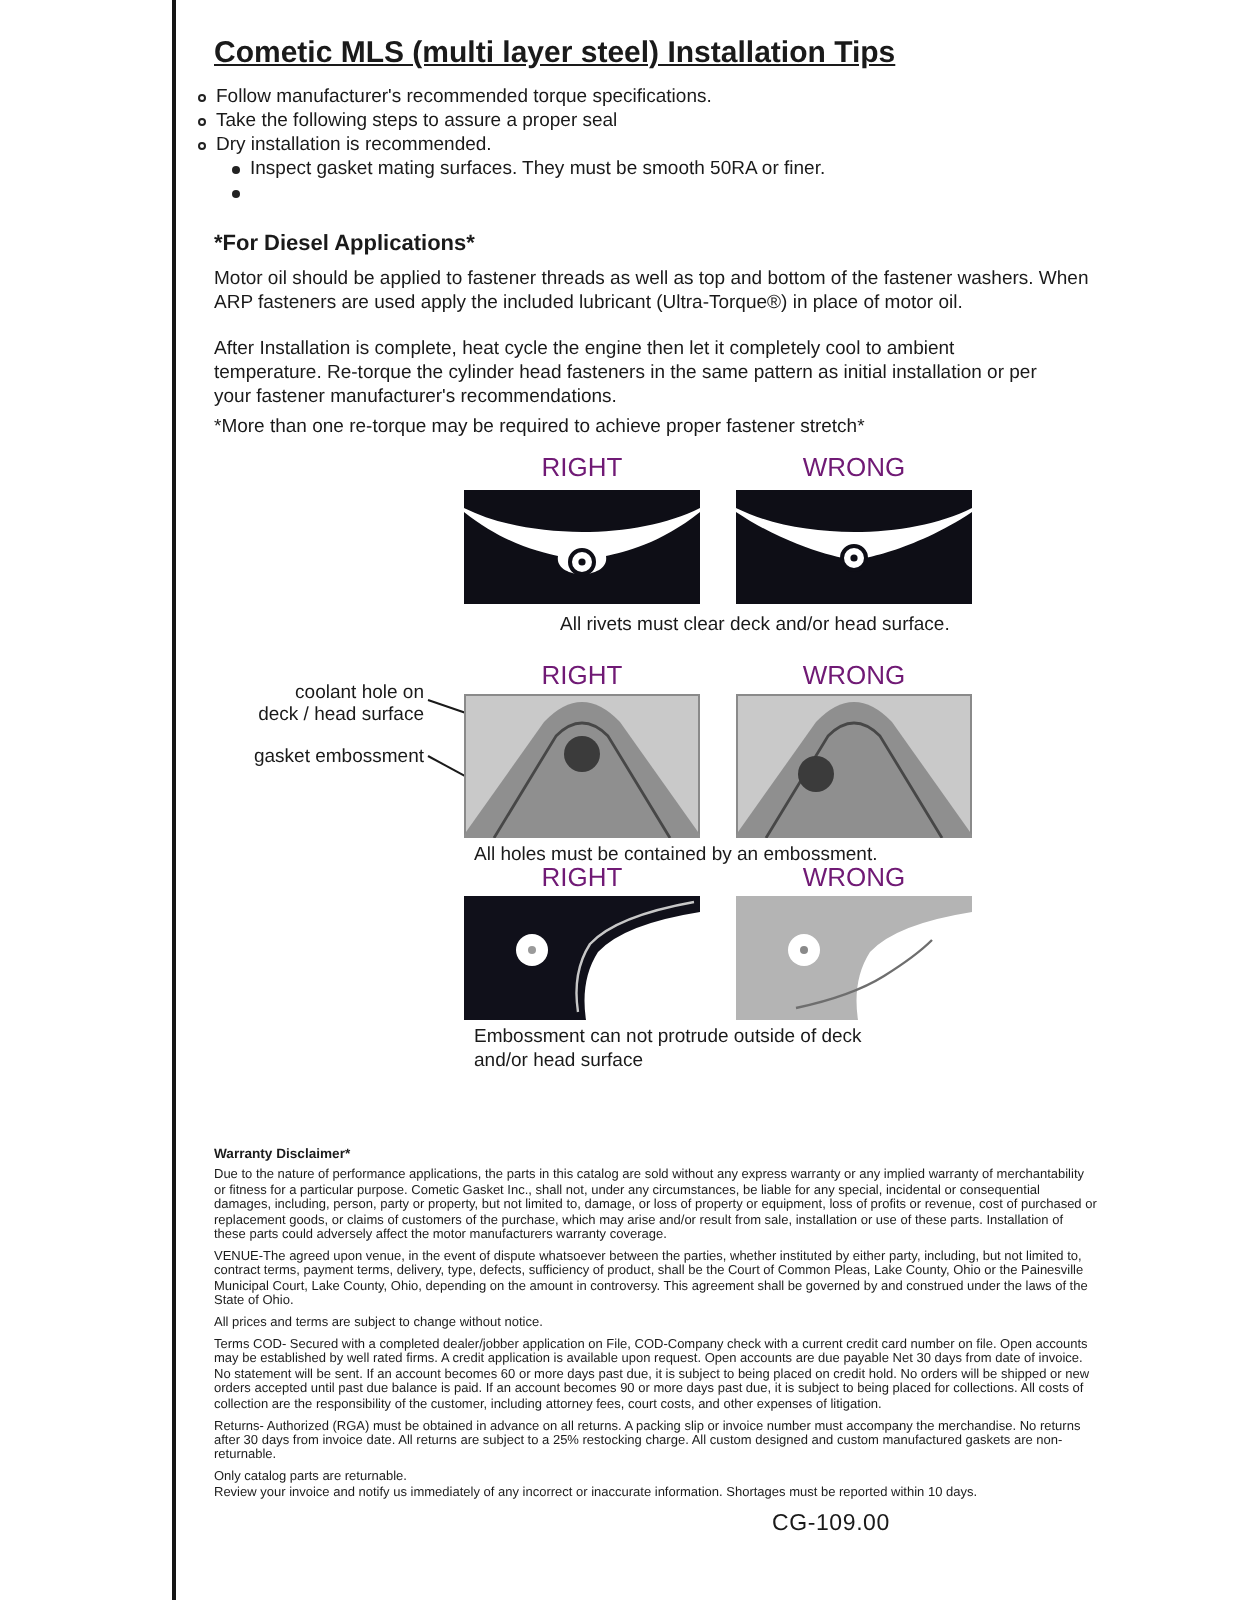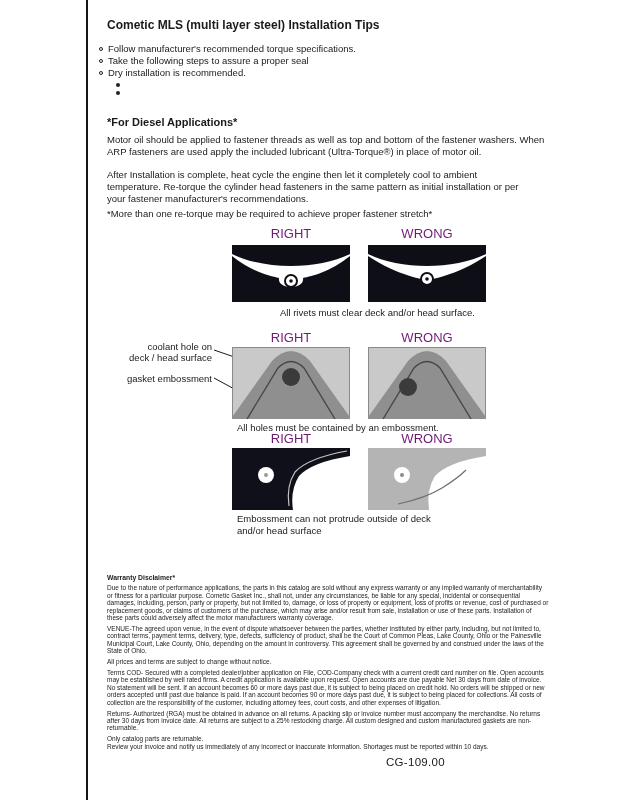--- a/index.html
+++ b/index.html
@@ -2,21 +2,21 @@
 <html><head>
 <meta charset="utf-8">
 <style>
   * { box-sizing: border-box; margin: 0; padding: 0; }
   body { margin: 0; background: #ffffff; font-family: "Liberation Sans", sans-serif; }
   .page { position: relative; width: 618px; height: 800px; background: #ffffff; overflow: hidden; color: #1a1a1a; }
   .abs { position: absolute; }
 
   .left-rule { position: absolute; left: 86px; top: 0; width: 2px; height: 800px; background: #151515; }
 
-  .title { left: 107px; top: 18px; font-size: 12px; font-weight: bold; white-space: nowrap; }
+  .title { left: 107px; top: 18px; font-size: 15px; font-weight: bold; text-decoration: underline; white-space: nowrap; }
 
   .tips { left: 99px; top: 43px; width: 472px; font-size: 9.5px; line-height: 12px; }
   .tip { display: flex; align-items: flex-start; }
   .tip.sub { margin-left: 17px; }
   .mk { flex: 0 0 auto; width: 4px; height: 4px; border-radius: 50%; margin: 4px 5px 0 0; }
   .mk.o { border: 1px solid #222; }
   .mk.f { background: #222; }
 
   .diesel-h { left: 107px; top: 116px; font-size: 11px; font-weight: bold; }
   .body { font-size: 9.5px; line-height: 12.2px; }
@@ -65,20 +65,21 @@
     <div class="tip">
       <span class="mk o"></span>
       <span>Take the following steps to assure a proper seal</span>
     </div>
     <div class="tip">
       <span class="mk o"></span>
       <span>Dry installation is recommended.</span>
     </div>
     <div class="tip sub">
       <span class="mk f"></span>
+      <span>Inspect gasket mating surfaces.  They must be smooth 50RA or finer.</span>
     </div>
     <div class="tip sub">
       <span class="mk f"></span>
     </div>
   </div>
 
   <div class="abs diesel-h">*For Diesel Applications*</div>
   <div class="abs body p1">Motor oil should be applied to fastener threads as well as top and bottom of the fastener washers. When ARP fasteners are used apply the included lubricant (Ultra-Torque®) in place of motor oil.</div>
   <div class="abs body p2">After Installation is complete, heat cycle the engine then let it completely cool to ambient temperature. Re-torque the cylinder head fasteners in the same pattern as initial installation or per your fastener manufacturer's recommendations.</div>
   <div class="abs body note">*More than one re-torque may be required to achieve proper fastener stretch*</div>

